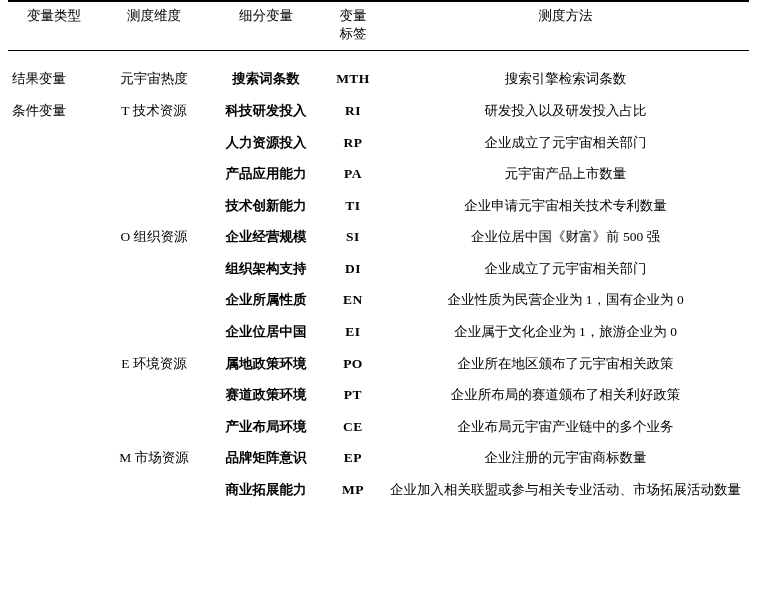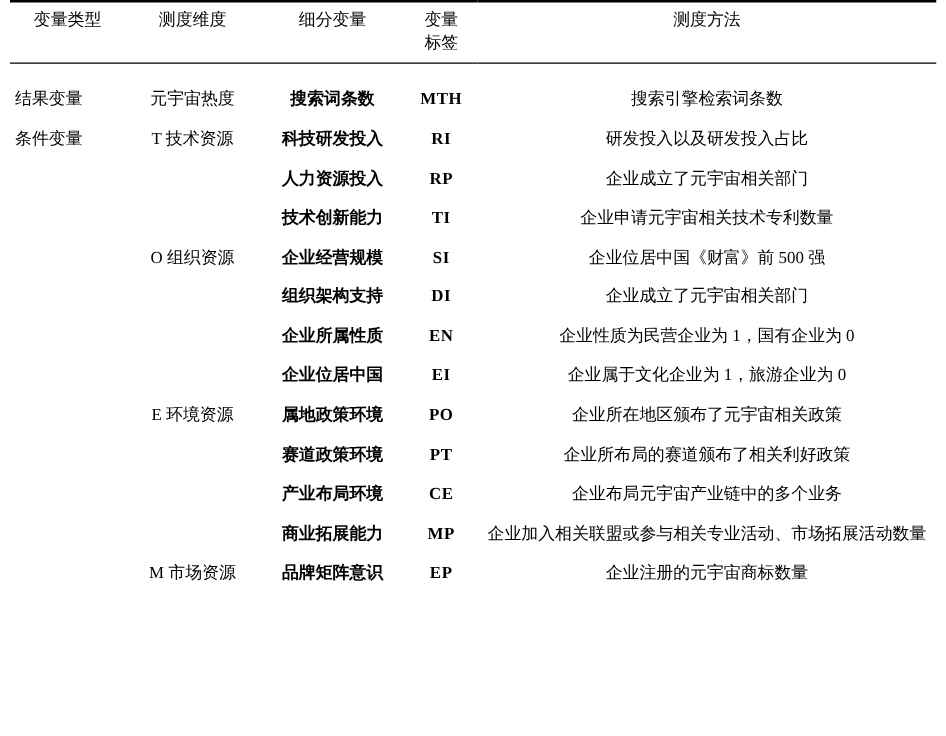--- a/index.html
+++ b/index.html
@@ -135,20 +135,27 @@
       <tr>
         <td class="type-cell"></td>
         <td class="dim-cell"></td>
         <td class="sub-cell">人力资源投入</td>
         <td class="label-cell">RP</td>
         <td class="method-cell">企业成立了元宇宙相关部门</td>
       </tr>
       <tr>
         <td class="type-cell"></td>
         <td class="dim-cell"></td>
+        <td class="sub-cell">产品应用能力</td>
+        <td class="label-cell">PA</td>
+        <td class="method-cell">元宇宙产品上市数量</td>
+      </tr>
+      <tr>
+        <td class="type-cell"></td>
+        <td class="dim-cell"></td>
         <td class="sub-cell">技术创新能力</td>
         <td class="label-cell">TI</td>
         <td class="method-cell">企业申请元宇宙相关技术专利数量</td>
       </tr>
       <tr>
         <td class="type-cell"></td>
         <td class="dim-cell">O 组织资源</td>
         <td class="sub-cell">企业经营规模</td>
         <td class="label-cell">SI</td>
         <td class="method-cell">企业位居中国《财富》前 500 强</td>
@@ -190,27 +197,27 @@
       </tr>
       <tr>
         <td class="type-cell"></td>
         <td class="dim-cell"></td>
         <td class="sub-cell">产业布局环境</td>
         <td class="label-cell">CE</td>
         <td class="method-cell">企业布局元宇宙产业链中的多个业务</td>
       </tr>
       <tr>
         <td class="type-cell"></td>
-        <td class="dim-cell"></td>
-        <td class="sub-cell">商业拓展能力</td>
-        <td class="label-cell">MP</td>
-        <td class="method-cell">企业加入相关联盟或参与相关专业活动、市场拓展活动数量</td>
-      </tr>
-      <tr>
-        <td class="type-cell"></td>
         <td class="dim-cell">M 市场资源</td>
         <td class="sub-cell">品牌矩阵意识</td>
         <td class="label-cell">EP</td>
         <td class="method-cell">企业注册的元宇宙商标数量</td>
+      </tr>
+      <tr>
+        <td class="type-cell"></td>
+        <td class="dim-cell"></td>
+        <td class="sub-cell">商业拓展能力</td>
+        <td class="label-cell">MP</td>
+        <td class="method-cell">企业加入相关联盟或参与相关专业活动、市场拓展活动数量</td>
       </tr>
     </tbody>
   </table>
 </div>
 
 </body></html>

